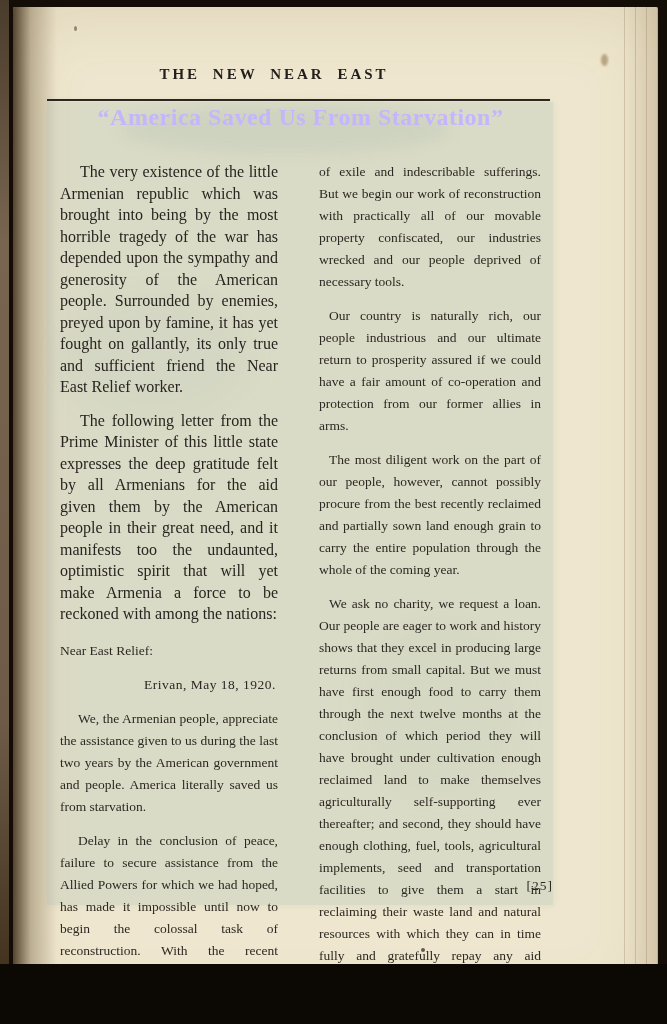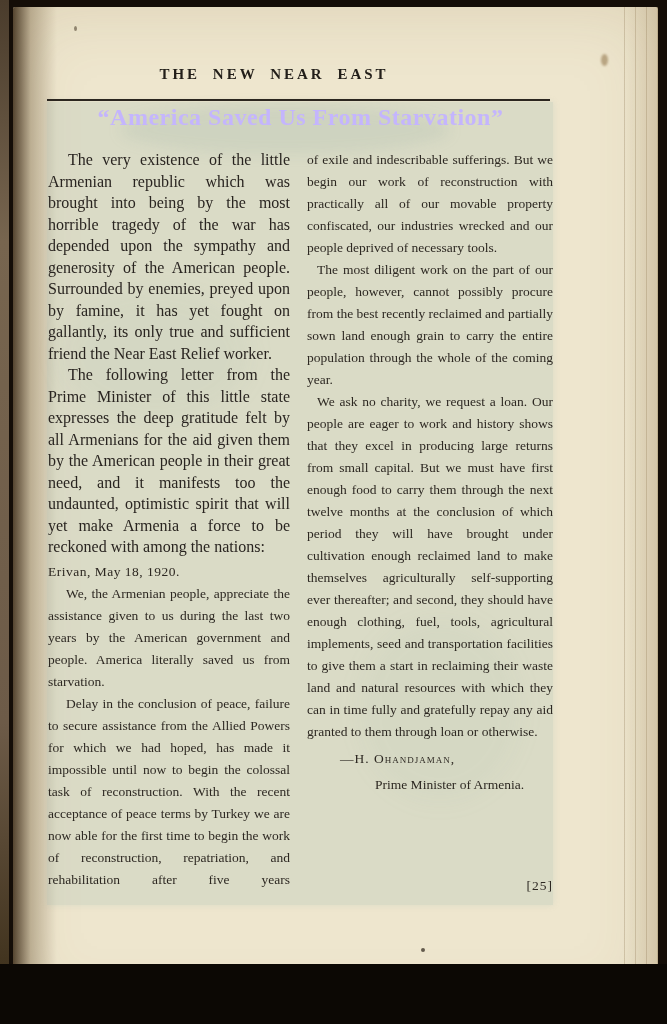--- a/index.html
+++ b/index.html
@@ -65,28 +65,28 @@
     text-align: center; font-size: 24px; font-weight: bold; letter-spacing: 0.5px; color: #c4b5fd;
   }
 
   .columns {
     position: absolute; left: 48px; top: 149px; width: 505px;
     display: flex; justify-content: space-between;
   }
   .col-left  { width: 242px; }
   .col-right { width: 246px; }
 
-  .col p { margin: 0; }
+  .col p { margin: 12px; }
   .intro {
     font-size: 16px; line-height: 21.5px;
     text-align: justify; text-indent: 20px; color: #292420;
   }
   .small { font-size: 13.5px; line-height: 22px; }
   .salutation { margin-top: 15px !important; }
-  .dateline { margin-top: 3px !important; padding-right: 2px; letter-spacing: 0.5px; font-family: Liberation Serif, serif; }
+  .dateline { margin-top: 3px !important; text-align: right; padding-right: 2px; letter-spacing: 0.5px; font-family: Liberation Serif, serif; }
   .letter { text-align: justify; text-indent: 18px; }
   .letter.flow-out { text-align-last: justify; font-family: Liberation Serif, serif; }
   .col-right .letter { text-indent: 10px; }
   .col-right .letter.flow-in { text-indent: 0; }
   .sig-name { margin-top: 5px !important; padding-left: 33px; font-variant: small-caps; letter-spacing: 1px; }
   .sig-title { margin-top: 4px !important; padding-left: 68px; }
 
   .page-number {
     position: absolute; left: 48px; top: 878px; width: 505px;
     text-align: right; font-size: 13.5px; letter-spacing: 1px;
@@ -117,27 +117,29 @@
 
   <div class="running-head">THE NEW NEAR EAST</div>
   <div class="rule"></div>
   <h1 class="title">“America Saved Us From Starvation”</h1>
 
   <div class="columns">
 
     <div class="col col-left">
       <p class="intro">The very existence of the little Armenian republic which was brought into being by the most horrible tragedy of the war has depended upon the sympathy and generosity of the American people. Surrounded by enemies, preyed upon by famine, it has yet fought on gallantly, its only true and sufficient friend the Near East Relief worker.</p>
       <p class="intro">The following letter from the Prime Minister of this little state expresses the deep gratitude felt by all Armenians for the aid given them by the American people in their great need, and it manifests too the undaunted, optimistic spirit that will yet make Armenia a force to be reckoned with among the nations:</p>
+      <p class="small salutation">Near East Relief:</p>
       <p class="small dateline">Erivan, May 18, 1920.</p>
       <p class="small letter">We, the Armenian people, appreciate the assistance given to us during the last two years by the American government and people. America literally saved us from starvation.</p>
       <p class="small letter flow-out">Delay in the conclusion of peace, failure to secure assistance from the Allied Powers for which we had hoped, has made it impossible until now to begin the colossal task of reconstruction. With the recent acceptance of peace terms by Turkey we are now able for the first time to begin the work of reconstruction, repatriation, and rehabilitation after five years</p>
     </div>
 
     <div class="col col-right">
       <p class="small letter flow-in">of exile and indescribable sufferings. But we begin our work of reconstruction with practically all of our movable property confiscated, our industries wrecked and our people deprived of necessary tools.</p>
+      <p class="small letter">Our country is naturally rich, our people industrious and our ultimate return to prosperity assured if we could have a fair amount of co-operation and protection from our former allies in arms.</p>
       <p class="small letter">The most diligent work on the part of our people, however, cannot possibly procure from the best recently reclaimed and partially sown land enough grain to carry the entire population through the whole of the coming year.</p>
       <p class="small letter">We ask no charity, we request a loan. Our people are eager to work and history shows that they excel in producing large returns from small capital. But we must have first enough food to carry them through the next twelve months at the conclusion of which period they will have brought under cultivation enough reclaimed land to make themselves agriculturally self-supporting ever thereafter; and second, they should have enough clothing, fuel, tools, agricultural implements, seed and transportation facilities to give them a start in reclaiming their waste land and natural resources with which they can in time fully and gratefully repay any aid granted to them through loan or otherwise.</p>
       <p class="small sig-name">—H. Ohandjaman,</p>
       <p class="small sig-title">Prime Minister of Armenia.</p>
     </div>
 
   </div>
 
   <div class="page-number">[25]</div>
 

